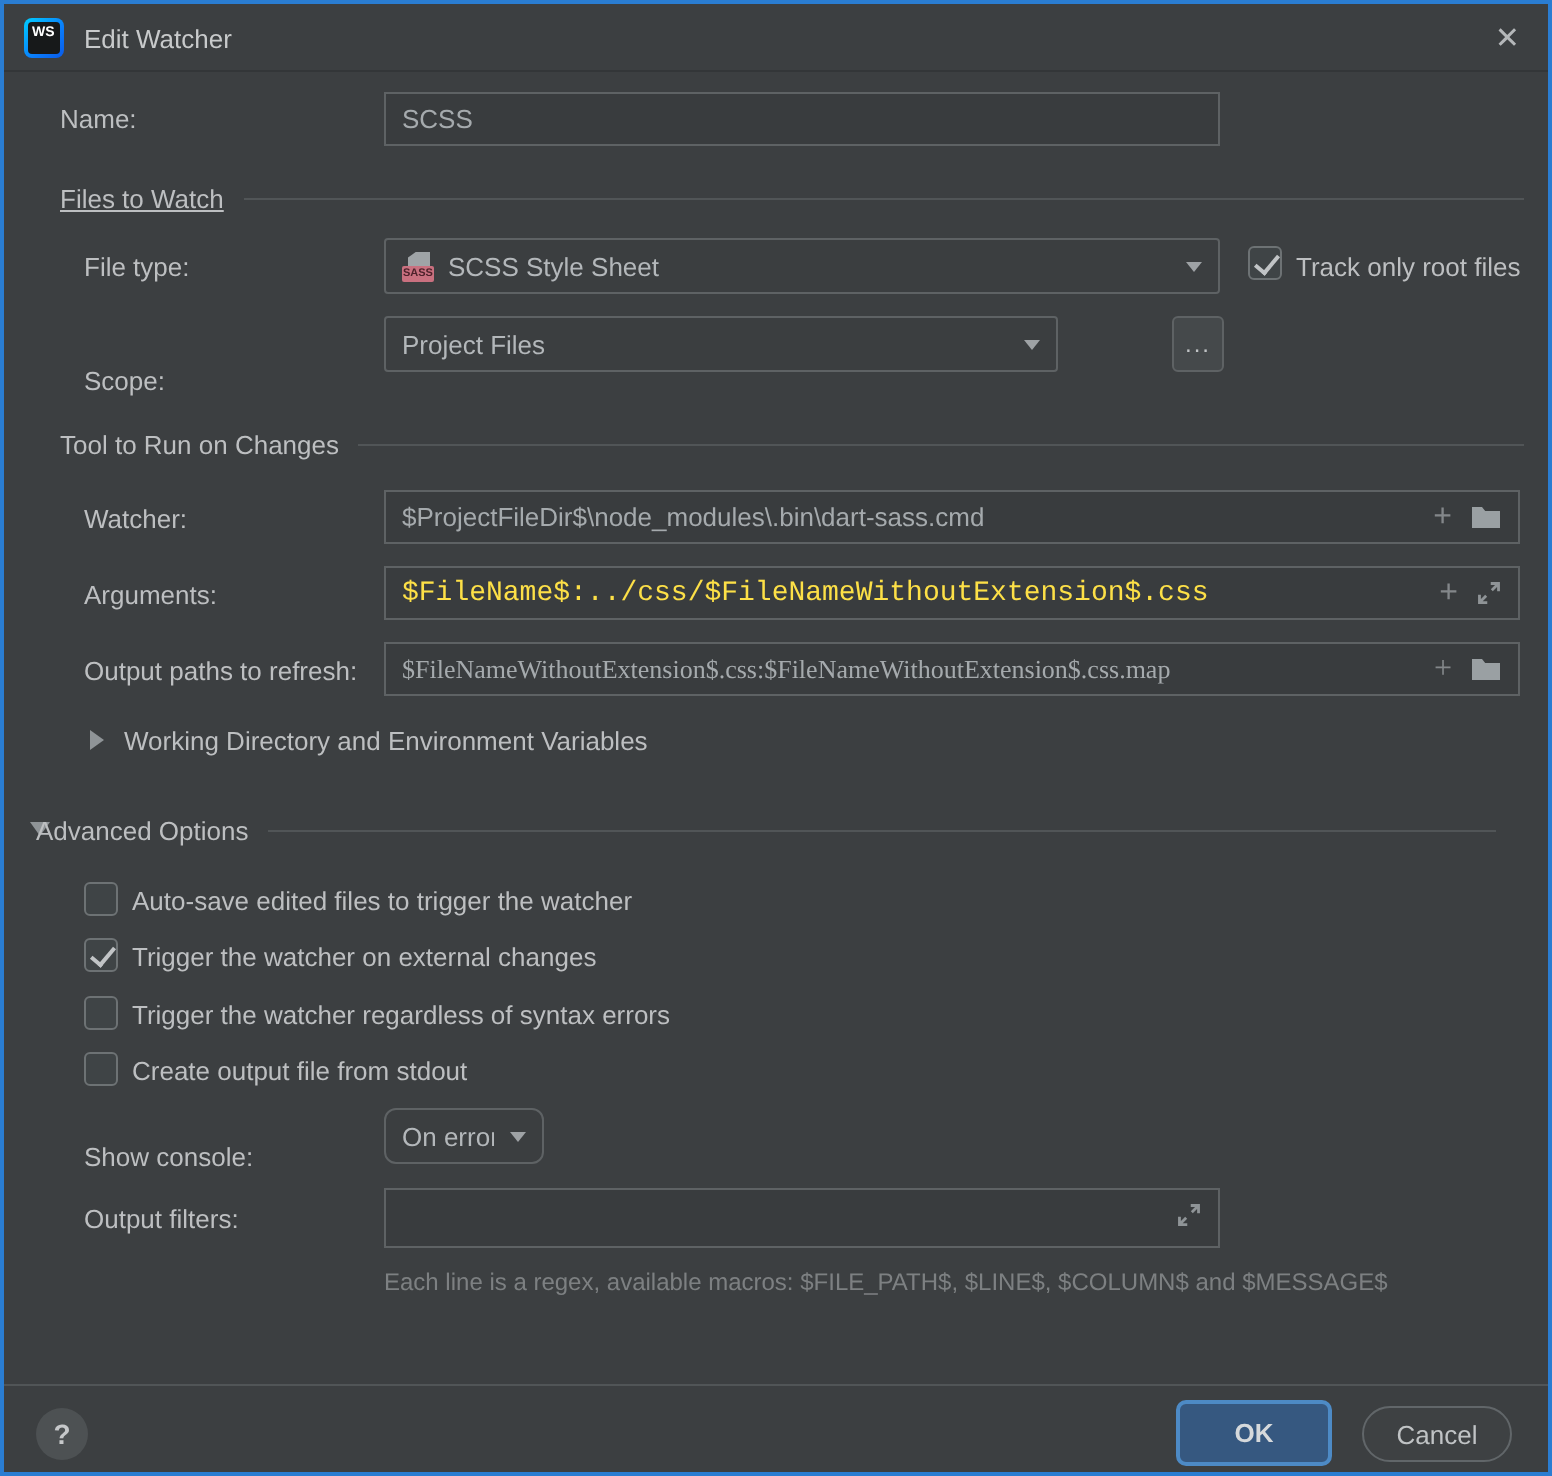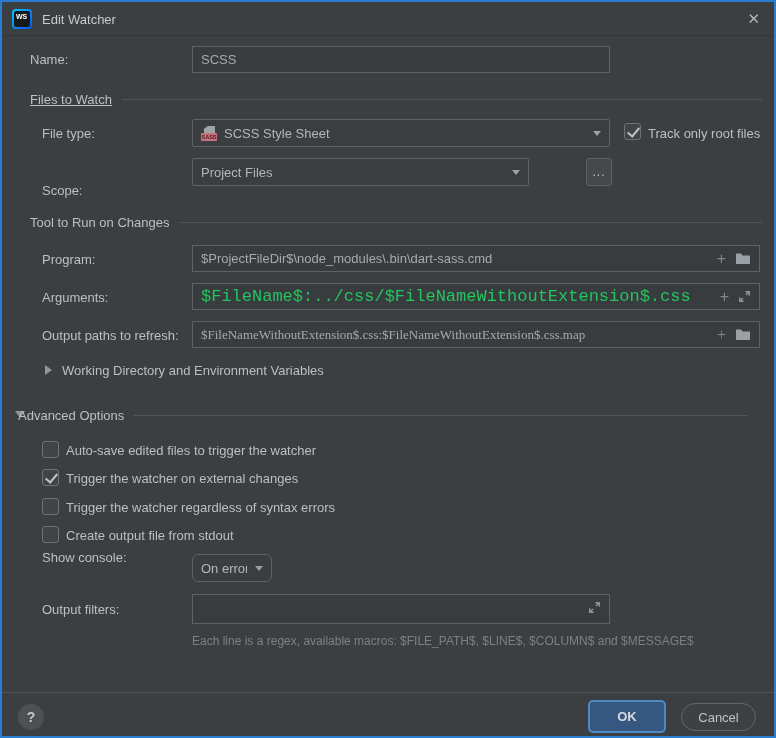--- a/index.html
+++ b/index.html
@@ -26,21 +26,21 @@
   .lbl { position:absolute; color:#bdbfc1; white-space:nowrap; }
 
   
   .section { position:absolute; display:flex; align-items:center; }
   .section .line { flex:1; height:1px; background:#515557; margin-left:10px; }
 
   
   .tfield { position:absolute; background:#393c3e; border:1px solid #5e6264;
     display:flex; align-items:center; padding:0 8px; color:#a5aaad; overflow:hidden; }
   .tfield .val { flex:1; white-space:nowrap; overflow:hidden; }
-  .tfield.mono .val { font-family:"Liberation Mono","DejaVu Sans Mono",monospace; font-size:17px; color:#22c55e; }
+  .tfield.mono .val { font-family:"Liberation Mono","DejaVu Sans Mono",monospace; font-size:14px; color:#fde047; }
   .field-icons { display:flex; align-items:center; gap:9px; margin-left:8px; }
   .plus { color:#83878a; font-size:16px; line-height:1; }
   svg.glyph { display:block; }
 
   
   .combo { position:absolute; background:#3b3e40; border:1px solid #5e6264; border-radius:2px;
     display:flex; align-items:center; padding:0 8px; color:#b3b7ba; }
   .combo .val { flex:1; white-space:nowrap; overflow:hidden; }
   .chev { width:0; height:0; border-top:5px solid #9ea2a5; border-left:4px solid transparent; border-right:4px solid transparent; margin-left:8px; }
   .combo.small { border-radius:6px; }
@@ -116,21 +116,21 @@
     <span class="val">Project Files</span>
     <span class="chev"></span>
   </div>
   <div class="browse-btn" style="left:584px; top:156px; width:26px; height:28px;">...</div>
 
   <div class="section" style="left:28px; top:213px; width:732px;">
     <span>Tool to Run on Changes</span>
     <span class="line"></span>
   </div>
 
-  <div class="lbl" style="left:40px; top:250px;">Program:</div>
+  <div class="lbl" style="left:40px; top:250px;">Watcher:</div>
   <div class="tfield" style="left:190px; top:243px; width:568px; height:27px;">
     <span class="val">$ProjectFileDir$\node_modules\.bin\dart-sass.cmd</span>
     <span class="field-icons">
       <span class="plus">+</span>
       <svg class="glyph" width="16" height="13" viewBox="0 0 16 13">
         <path d="M1 1.5 h5 l1.6 2 H15 v8.5 H1 z" fill="#9aa0a3"></path>
       </svg>
     </span>
   </div>
 
@@ -170,21 +170,21 @@
 
   <div class="cb checked" style="left:40px; top:467px;"></div>
   <div class="lbl" style="left:64px; top:469px;">Trigger the watcher on external changes</div>
 
   <div class="cb" style="left:40px; top:496px;"></div>
   <div class="lbl" style="left:64px; top:498px;">Trigger the watcher regardless of syntax errors</div>
 
   <div class="cb" style="left:40px; top:524px;"></div>
   <div class="lbl" style="left:64px; top:526px;">Create output file from stdout</div>
 
-  <div class="lbl" style="left:40px; top:548px;">Show console:</div>
+  <div class="lbl" style="left:40px; top:569px;">Show console:</div>
   <div class="combo small" style="left:190px; top:552px; width:80px; height:28px;">
     <span class="val">On error</span>
     <span class="chev"></span>
   </div>
 
   <div class="lbl" style="left:40px; top:600px;">Output filters:</div>
   <div class="tfield" style="left:190px; top:592px; width:418px; height:30px; align-items:flex-start; padding-top:4px;">
     <span class="val"></span>
     <span class="field-icons" style="margin-top:2px;">
       <svg class="glyph" width="13" height="13" viewBox="0 0 12 12" fill="none" stroke="#8f9497" stroke-width="1.3">

